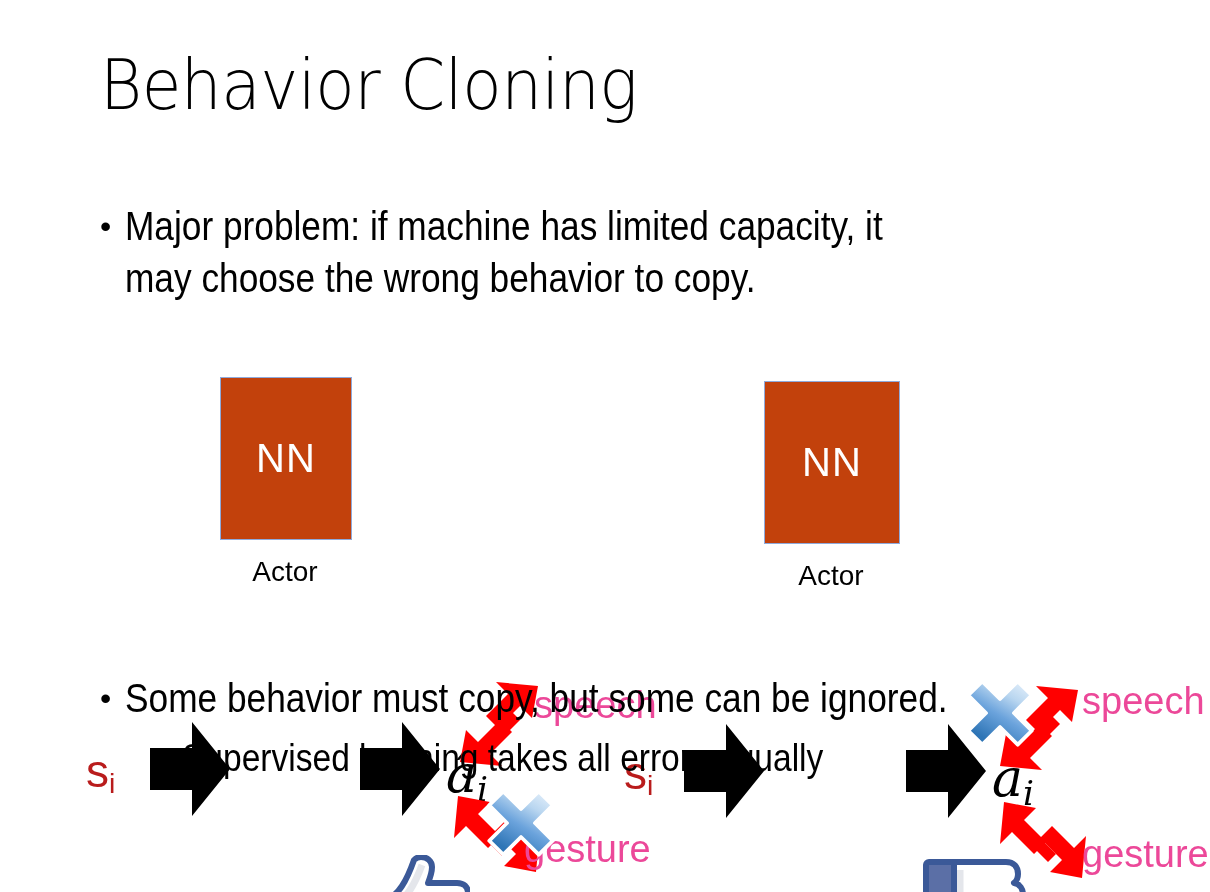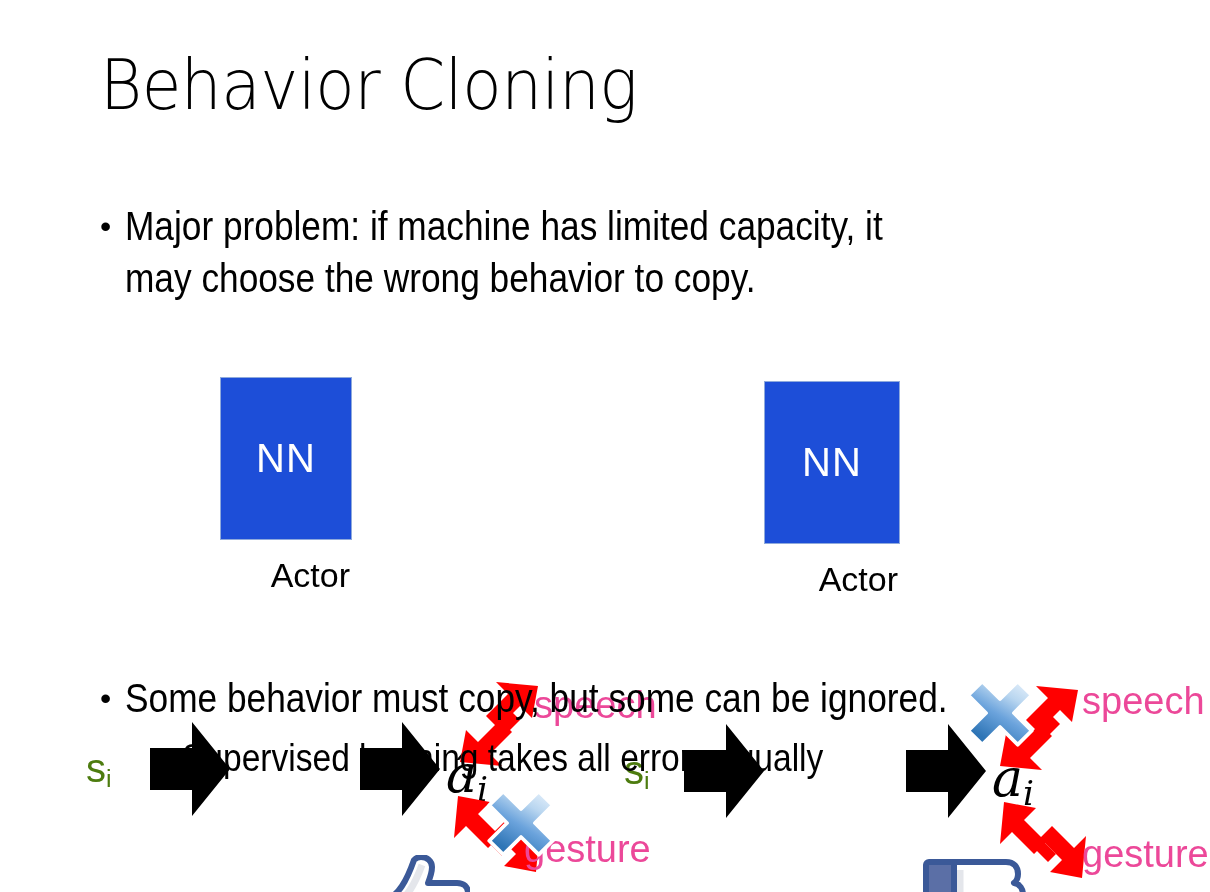--- a/index.html
+++ b/index.html
@@ -80,49 +80,49 @@
     top: 330px;
     width: 600px;
     height: 310px;
   }
   #diagram-left  { left: 10px;  }
   #diagram-right { left: 560px; }
 
   .state-label {
     position: absolute;
     font-family: "Liberation Sans", sans-serif;
-    font-size: 40px;
-    color: #4d7c0f;
+    font-size: 46px;
+    color: #b91c1c;
     line-height: 1;
   }
   .state-label sub {
     font-size: 0.62em;
     vertical-align: -0.22em;
   }
 
   .nn-box {
     position: absolute;
-    background: #1d4ed8;
+    background: #c2410c;
     border: 1px solid #8FAADC;
     display: flex;
     align-items: center;
     justify-content: center;
   }
   .nn-label {
     color: #ffffff;
     font-family: "Liberation Sans", sans-serif;
     font-size: 40px;
     letter-spacing: 1px;
   }
   .actor-label {
     position: absolute;
     font-family: "Liberation Sans", sans-serif;
-    font-size: 34px;
+    font-size: 28px;
     color: #000;
-    text-align: right;
+    text-align: center;
   }
 
   .block-arrow {
     position: absolute;
   }
   .ahat {
     position: absolute;
     font-family: "DejaVu Serif", serif;
     font-style: italic;
     font-size: 52px;

